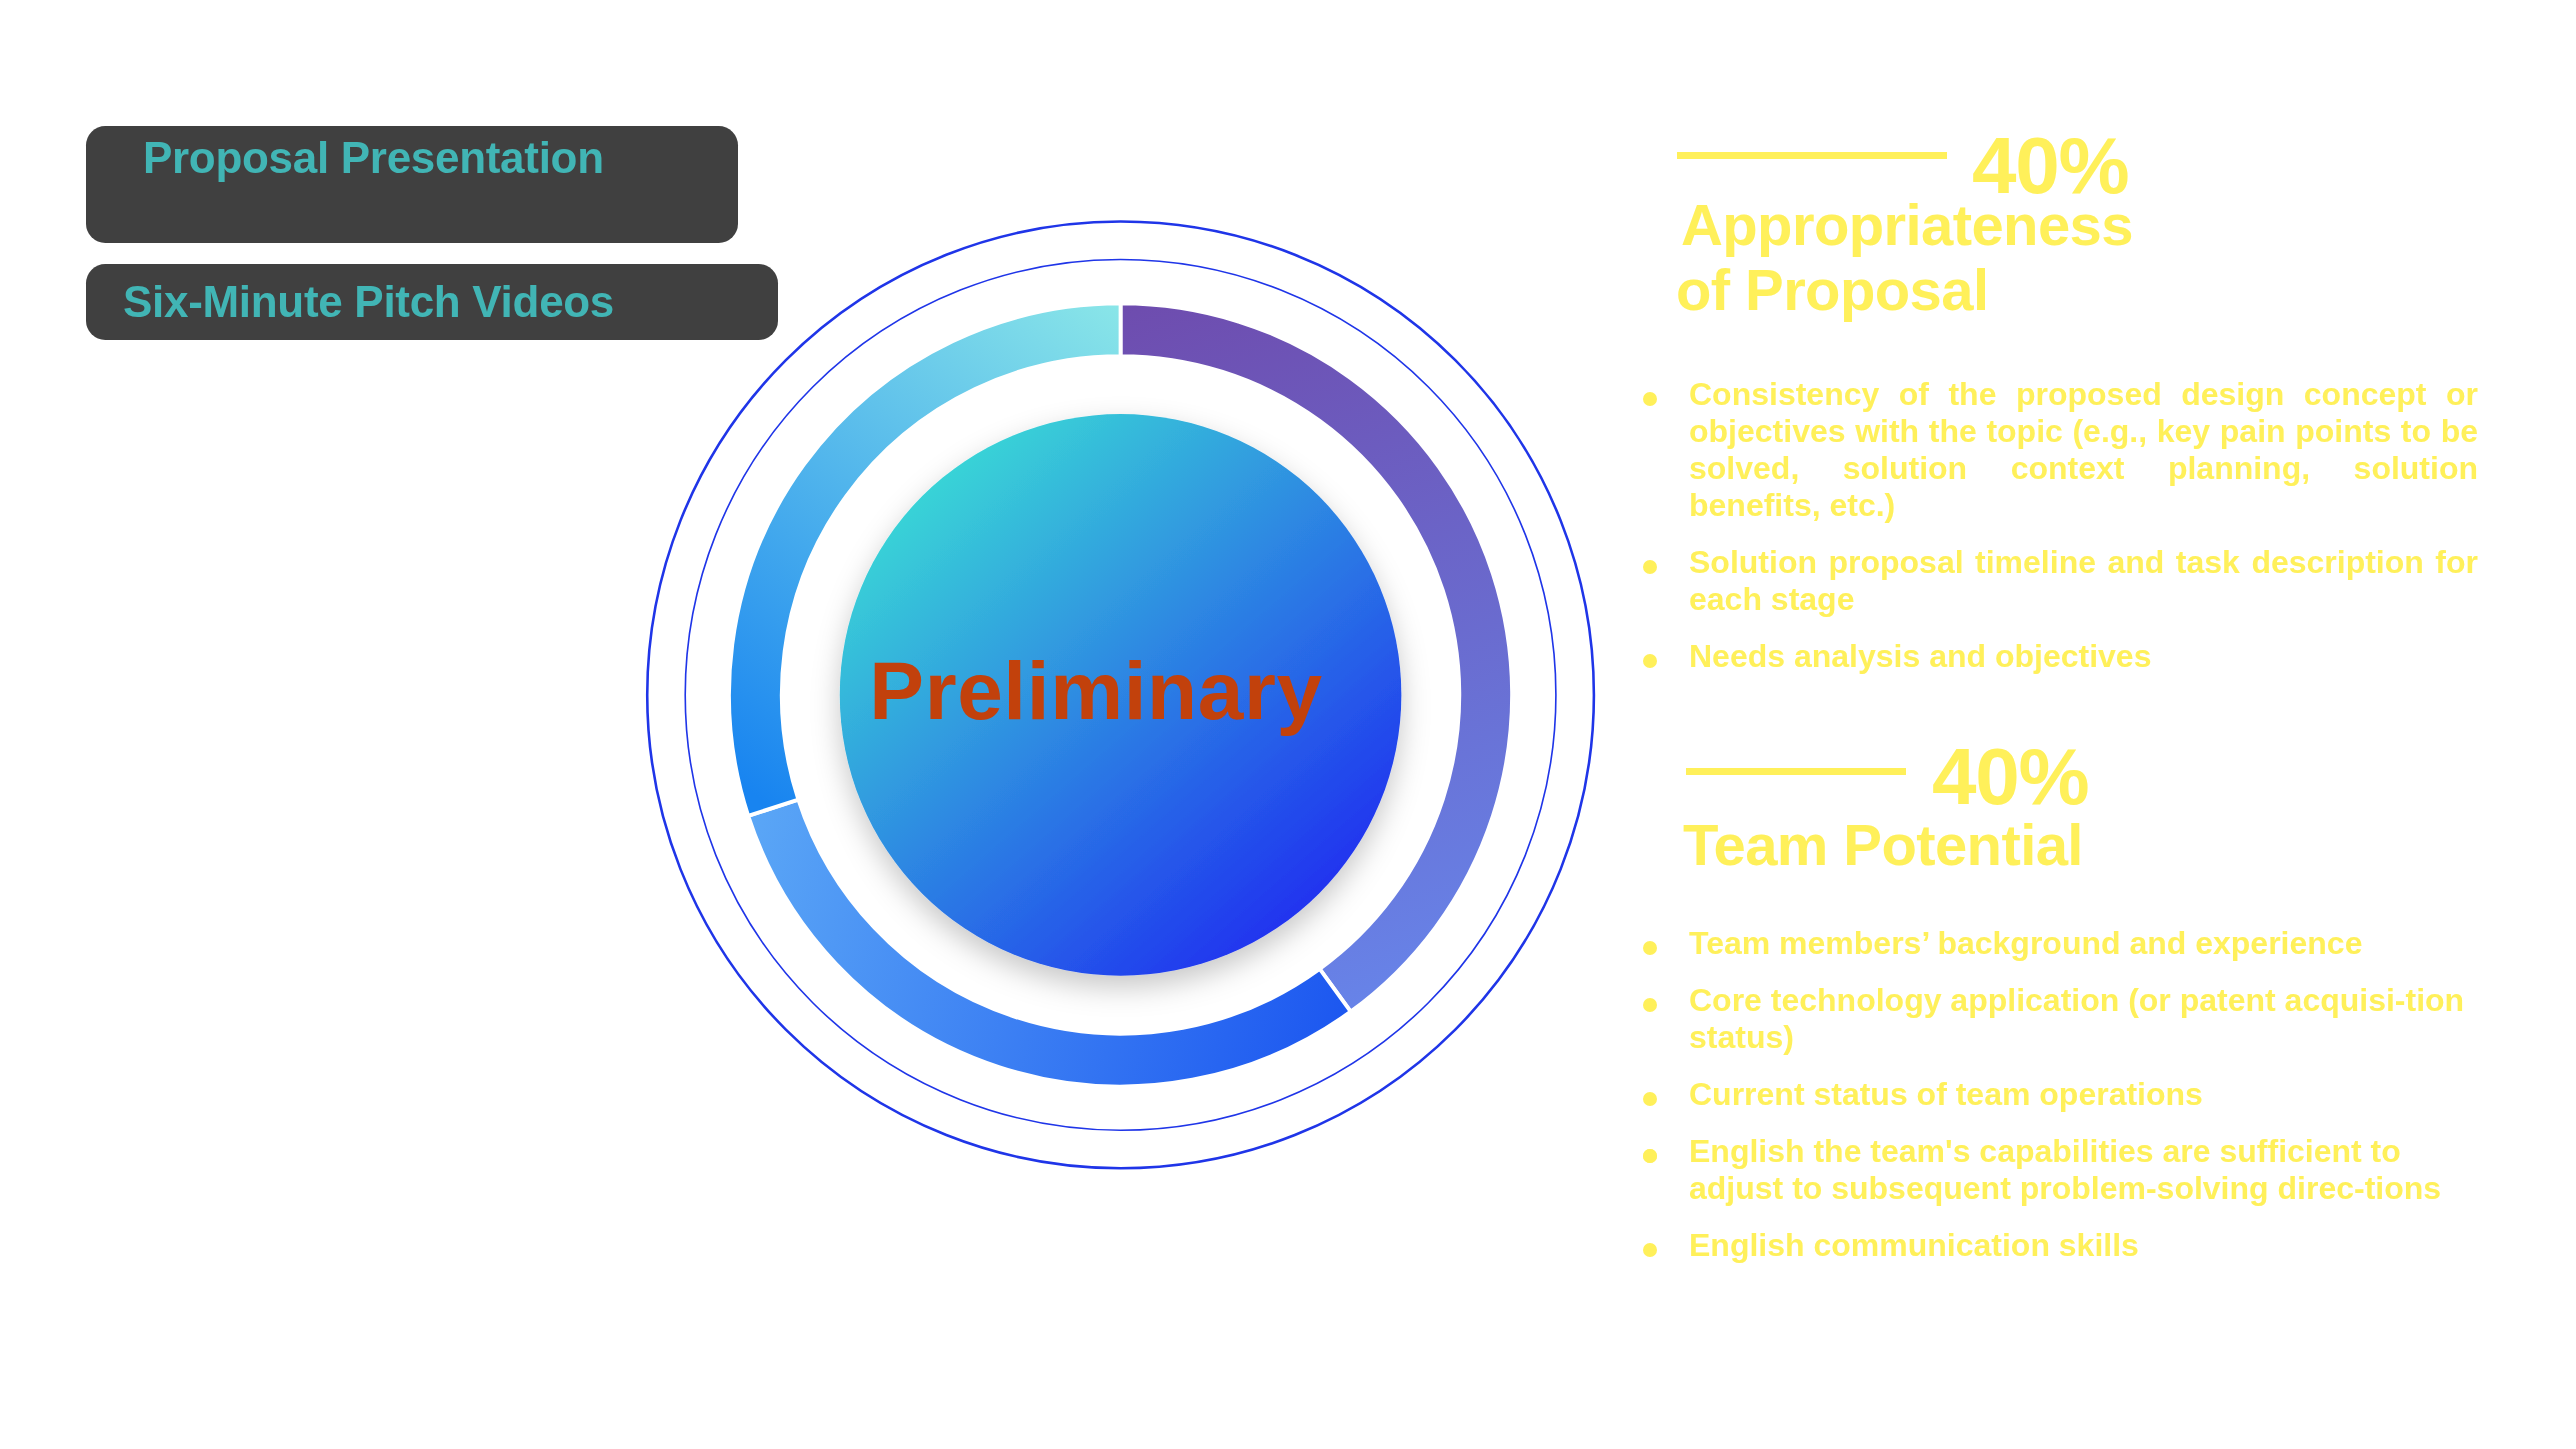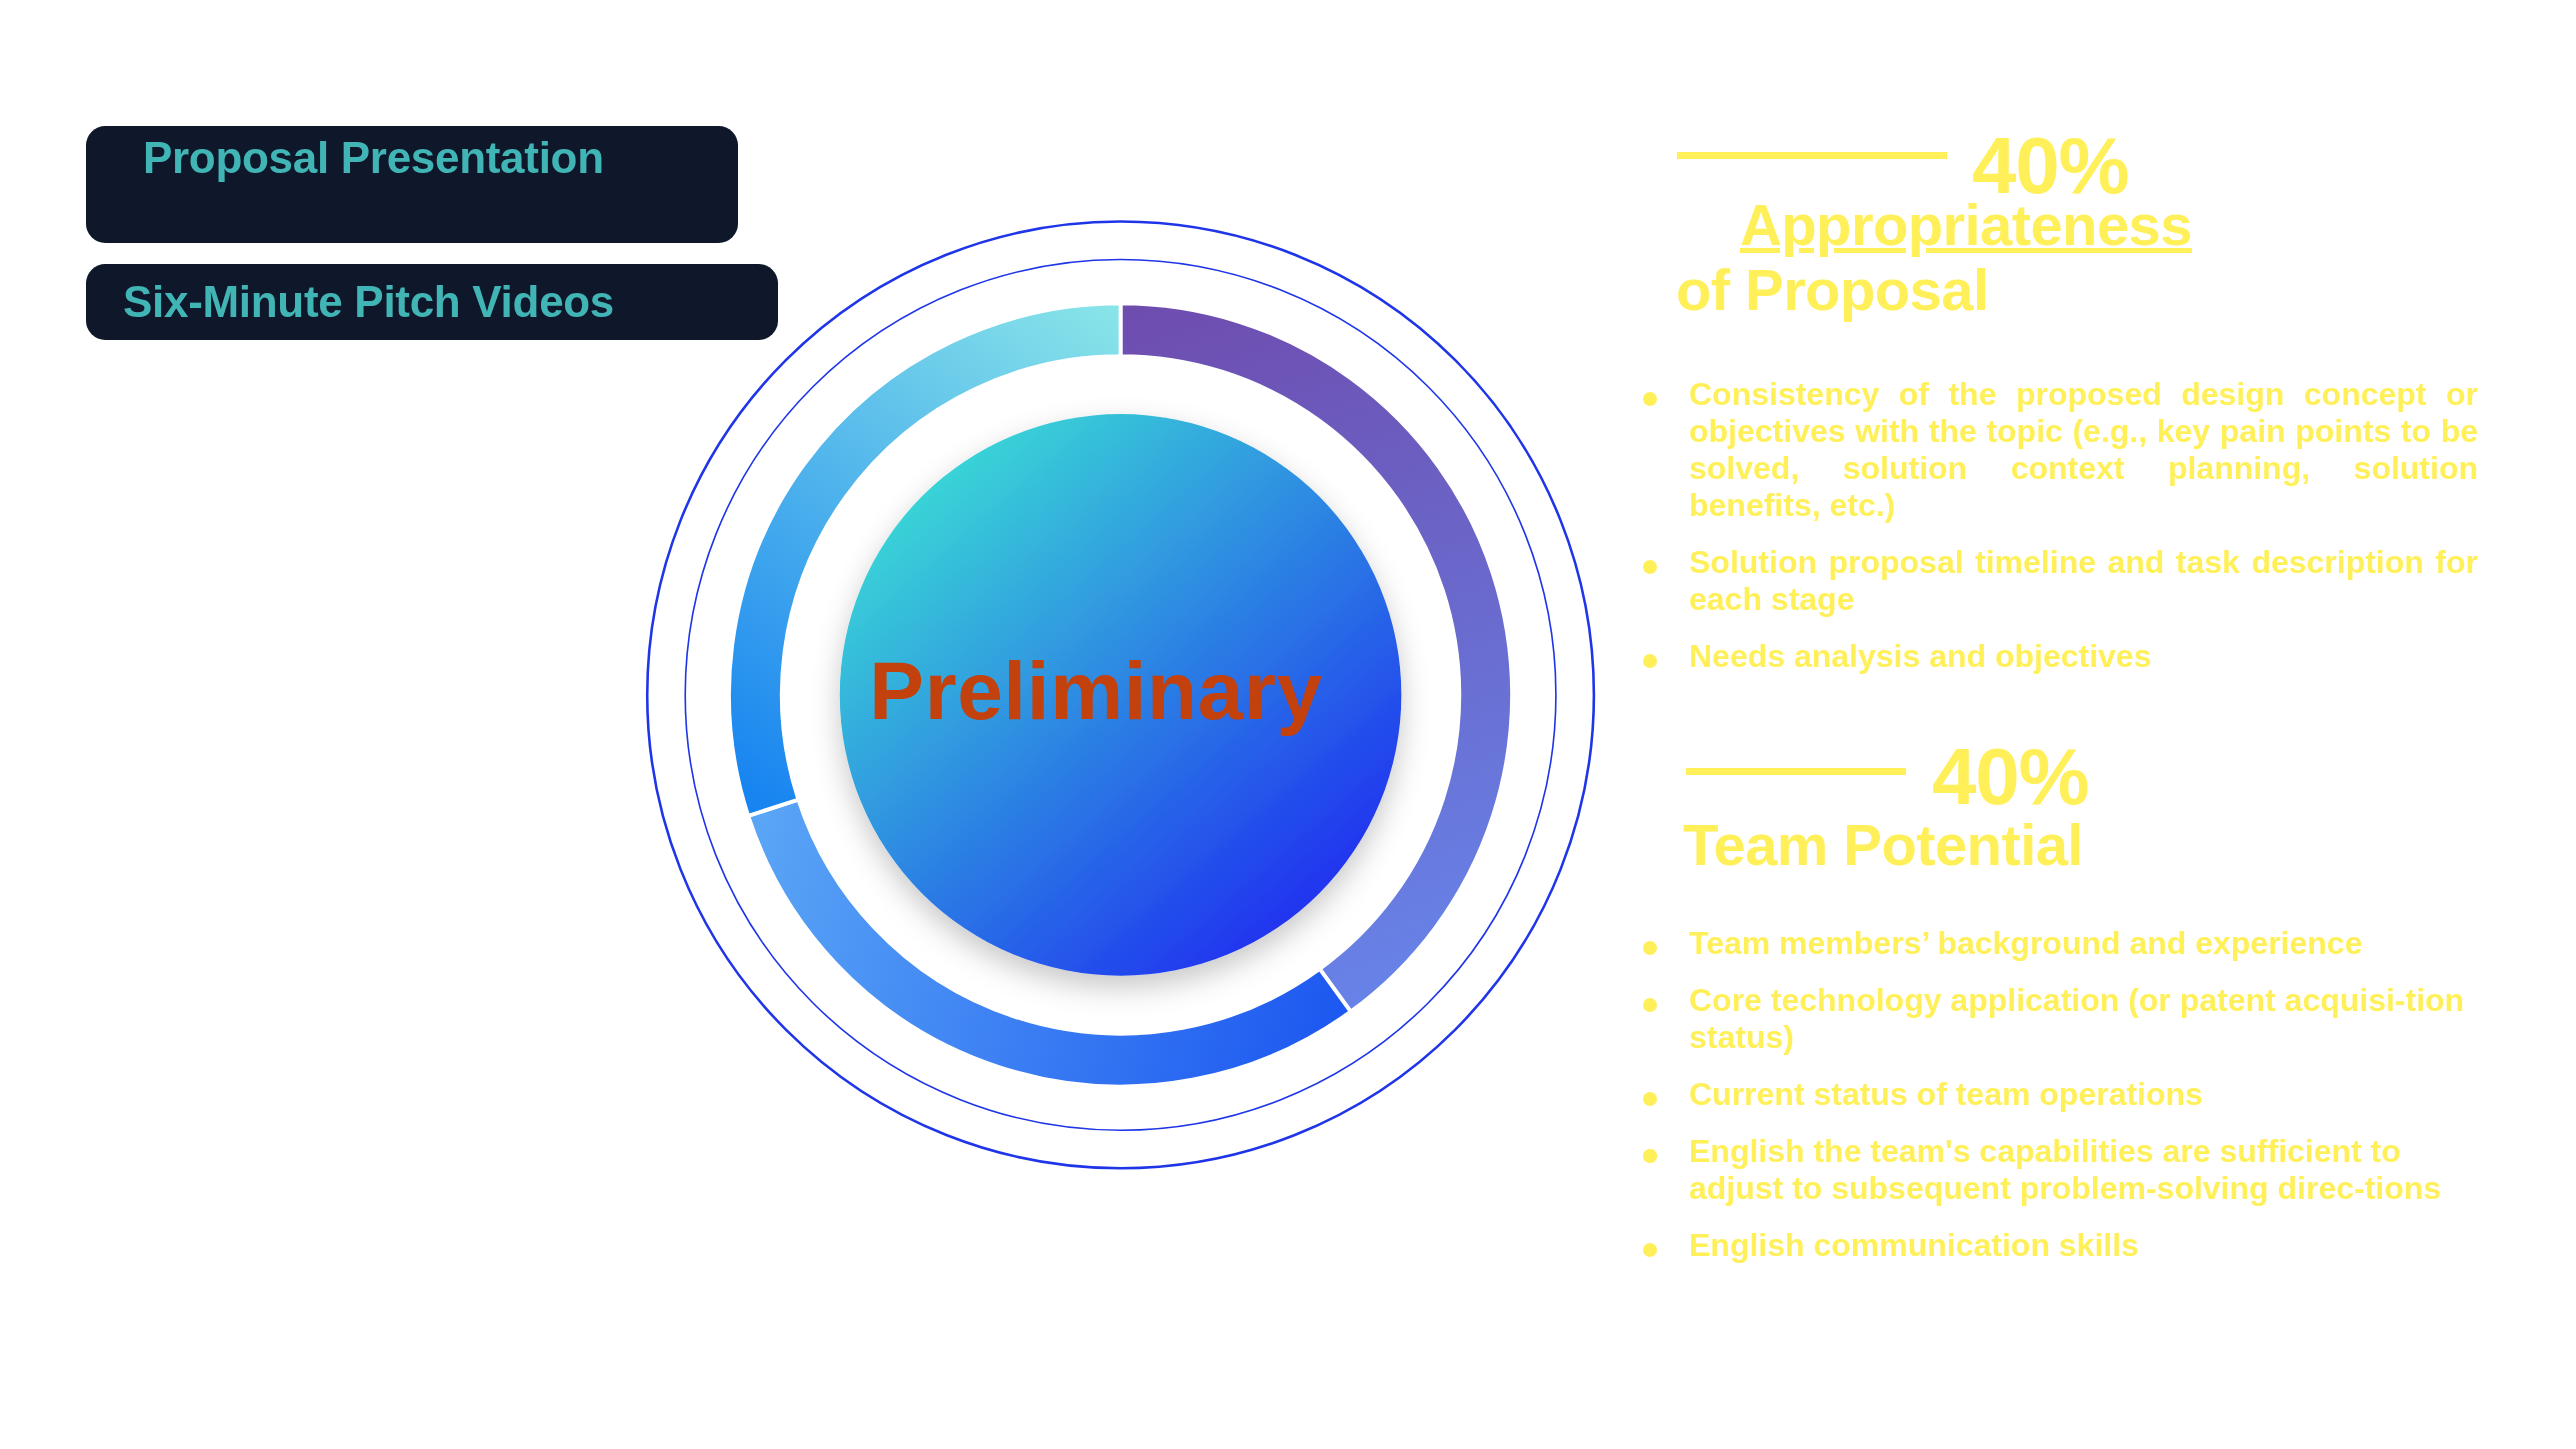--- a/index.html
+++ b/index.html
@@ -1,18 +1,18 @@
 <!DOCTYPE html>
 <html style="font-size:10.3px"><head>
 <meta charset="utf-8">
 <style>
   html, body { margin: 0; padding: 0; background: #ffffff; }
   body { width: 2576px; height: 1449px; position: relative; overflow: hidden;
          font-family: "Liberation Sans", "DejaVu Sans", sans-serif; }
-  .pill { position: absolute; background: #0f172a; border-radius: 19.3px;
+  .pill { position: absolute; background: #404040; border-radius: 19.3px;
           color: #41b5b5; font-weight: bold; font-size: 44px; line-height: 52px;
           box-sizing: border-box; letter-spacing: -0.3px; }
   #pill-1 { left: 86px; top: 126px; width: 652px; height: 117px; padding: 6.4px 0 0 57px; }
   #pill-1 .l2 { margin-left: -19.3px; display: block; }
   #pill-2 { left: 86px; top: 264px; width: 692px; height: 76px; padding: 12.2px 0 0 37px; }
 
   #chart { position: absolute; left: 0; top: 0; width: 2576px; height: 1449px; }
   #center-label { position: absolute; left: 1096px; top: 696px; transform: translate(-50%, -55%);
                   color: #c2410c; font-weight: bold; font-size: 82px; white-space: nowrap;
                   letter-spacing: 0.6px; }
@@ -67,21 +67,21 @@
       <path d="M2097.3734333938237,1570.882332579968 A608,608 0 0 1 1161.7576380925466,1266.882332579968 L1239.7442724287494,1241.5429390412223 A526,526 0 0 0 2049.175042705841,1504.5429390412223 Z" fill="url(#g-s1)" stroke="#ffffff" stroke-width="6"></path>
       <path d="M1161.7576380925466,1266.882332579968 A608,608 0 0 1 1740,471 L1740,553 A526,526 0 0 0 1239.7442724287494,1241.5429390412223 Z" fill="url(#g-s2)" stroke="#ffffff" stroke-width="6"></path>
     </g>
   <circle cx="1740" cy="1079" r="436" fill="url(#g-center)" filter="url(#shadow)"></circle>
 </svg>
 <div id="center-label">Preliminary</div>
 
 <div class="sec">
   <div class="rule" style="left:1677px; top:152px; width:270px;"></div>
   <div class="pct" style="left:1972px; top:126px;">40%</div>
-  <div class="title" style="left:1740px; top:193px;text-decoration:underline;">Appropriateness</div>
+  <div class="title" style="left:1681px; top:193px;">Appropriateness</div>
   <div class="title" style="left:1676px; top:258px;">of Proposal</div>
 </div>
 <ul id="bullets-1" class="bullets">
   <li><span class="dot"></span><span>Consistency of the proposed design concept or objectives with the topic (e.g., key pain points to be solved, solution context planning, solution benefits, etc.)</span></li>
   <li><span class="dot"></span><span>Solution proposal timeline and task description for each stage</span></li>
   <li><span class="dot"></span><span>Needs analysis and objectives</span></li>
 </ul>
 
 <div class="sec">
   <div class="rule" style="left:1686px; top:768px; width:220px;"></div>

